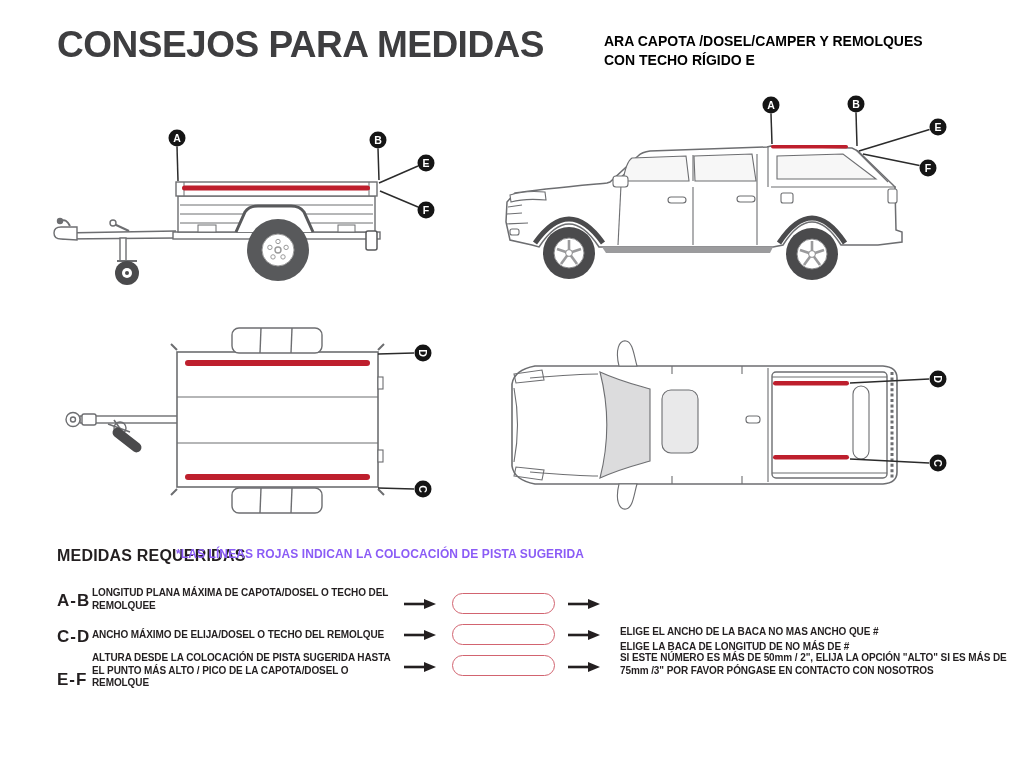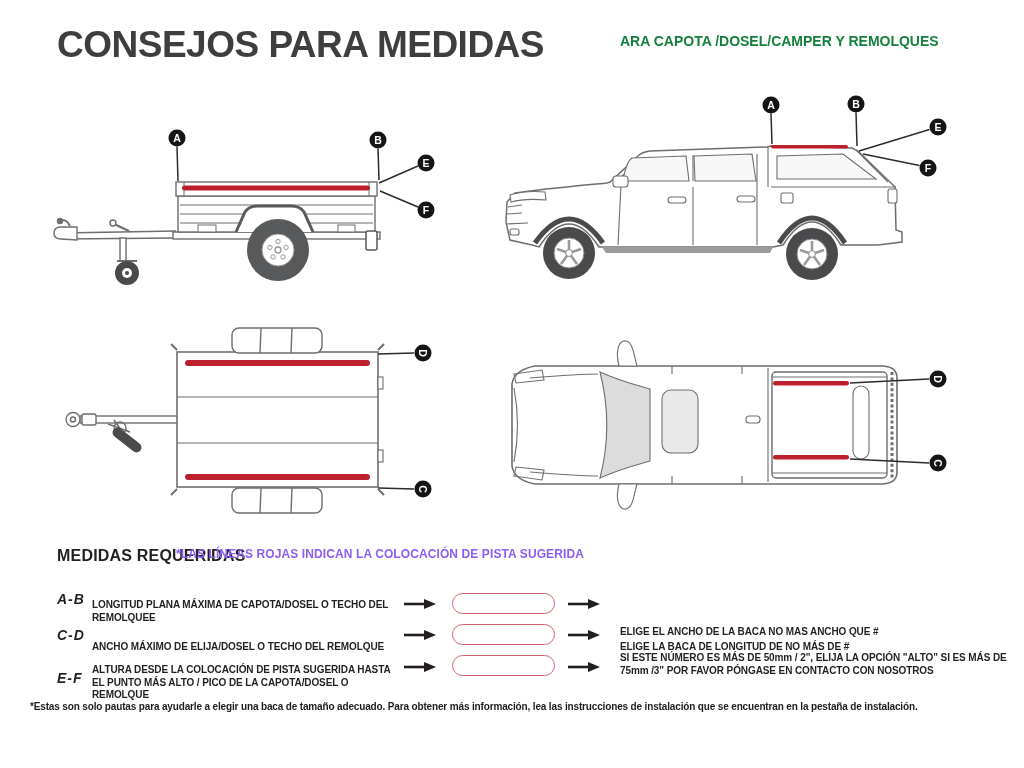--- a/index.html
+++ b/index.html
@@ -1,42 +1,43 @@
 <!DOCTYPE html>
 <html><head>
 <meta charset="utf-8">
 <style>
   html,body{margin:0;padding:0;background:#ffffff;}
   .page{position:relative;width:1024px;height:768px;background:#fff;overflow:hidden;
         font-family:"Liberation Sans",sans-serif;color:#231f20;padding-left:40px;}
   .abs{position:absolute;}
   .page-title{left:57px;top:24px;font-size:37px;font-weight:800;letter-spacing:-.5px;color:#3e3e40;white-space:nowrap;}
-  .page-subtitle{left:620px;top:32px;font-size:14px;font-weight:700;line-height:19px;color:#15803d;width:400px;}
+  .page-subtitle{left:604px;top:32px;font-size:14px;font-weight:700;line-height:19px;color:#000000;width:400px;}
   .fig{position:absolute;}
   .fig svg{display:block;}
   .marker-letter{font-family:"Liberation Sans",sans-serif;font-size:10.5px;font-weight:700;fill:#fff;text-anchor:middle;}
   .leader{stroke:#2b2b2b;stroke-width:1.5;fill:none;}
   .mcirc{fill:#151515;}
   .measures-heading{left:57px;top:547px;font-size:16px;font-weight:700;letter-spacing:.2px;}
   .measures-note{left:176px;top:547px;font-size:12px;font-weight:700;color:#8b5cf6;letter-spacing:.1px;}
-  .m-key{font-size:14px;font-weight:700;letter-spacing:1px;font-style:italic;}
-  .m-desc{font-size:10px;font-weight:700;line-height:12.5px;width:312px;letter-spacing:-.1px;margin-top:12px;}
+  .m-key{font-size:17px;font-weight:700;letter-spacing:1px;}
+  .m-desc{font-size:10px;font-weight:700;line-height:12.5px;width:312px;letter-spacing:-.1px;}
   .m-instr{font-size:10px;font-weight:700;line-height:12.5px;width:400px;letter-spacing:-.1px;}
   .pill{width:101px;height:19px;border:1.6px solid #d26470;border-radius:12px;background:#fff;}
   .footer-note{left:30px;top:701px;font-size:10px;font-weight:700;letter-spacing:-.15px;white-space:nowrap;color:#1d1d1f;}
   .arrow svg{display:block;}
 </style>
 </head>
 <body>
 
 <div class="page">
 
   <div class="abs page-title">CONSEJOS PARA MEDIDAS</div>
   <div class="abs page-subtitle">
     <div>ARA CAPOTA /DOSEL/CAMPER Y REMOLQUES</div>
+    <div>CON TECHO RÍGIDO E</div>
   </div>
 
   <div class="fig" style="left:30px;top:100px;">
     <svg width="420" height="210" viewBox="0 0 420 210">
       <g stroke="#6d6e71" fill="#fff" stroke-width="1.4">
         <path d="M146 131 L33 133 L33 139 L146 138"></path>
         <path d="M47 127 L31 127 Q24 127 24 133 Q24 139 31 139 L47 140 Z"></path>
         <path d="M31 121 Q36 118 40 126" fill="none" stroke-width="2"></path>
         <circle cx="30" cy="121" r="2.5" fill="#6d6e71"></circle>
         <path d="M84 124 L99 131" fill="none" stroke-width="2"></path>
@@ -303,15 +304,14 @@
   </div>
   <div class="abs pill" style="left:452px;top:655px;"></div>
   <div class="abs arrow" style="left:568px;top:661px;">
     <svg width="32" height="12" viewBox="0 0 32 12">
         <line x1="0" y1="6" x2="21" y2="6" stroke="#231f20" stroke-width="2.6"></line>
         <polygon points="20,1 32,6 20,11" fill="#231f20"></polygon>
       </svg>
   </div>
   <div class="abs m-instr" style="left:620px;top:652px;">SI ESTE NÚMERO ES MÁS DE 50mm / 2", ELIJA LA OPCIÓN "ALTO" SI ES MÁS DE 75mm /3" POR FAVOR PÓNGASE EN CONTACTO CON NOSOTROS</div>
 
-  <div class="abs footer-note">*Estas son solo pautas para ayudarle a elegir una baca de tamaño adecuado. Para obtener más información, lea las instrucciones de instalación que se encuentran en la pestaña de instalación.</div>
 
 </div>
 
 </body></html>

